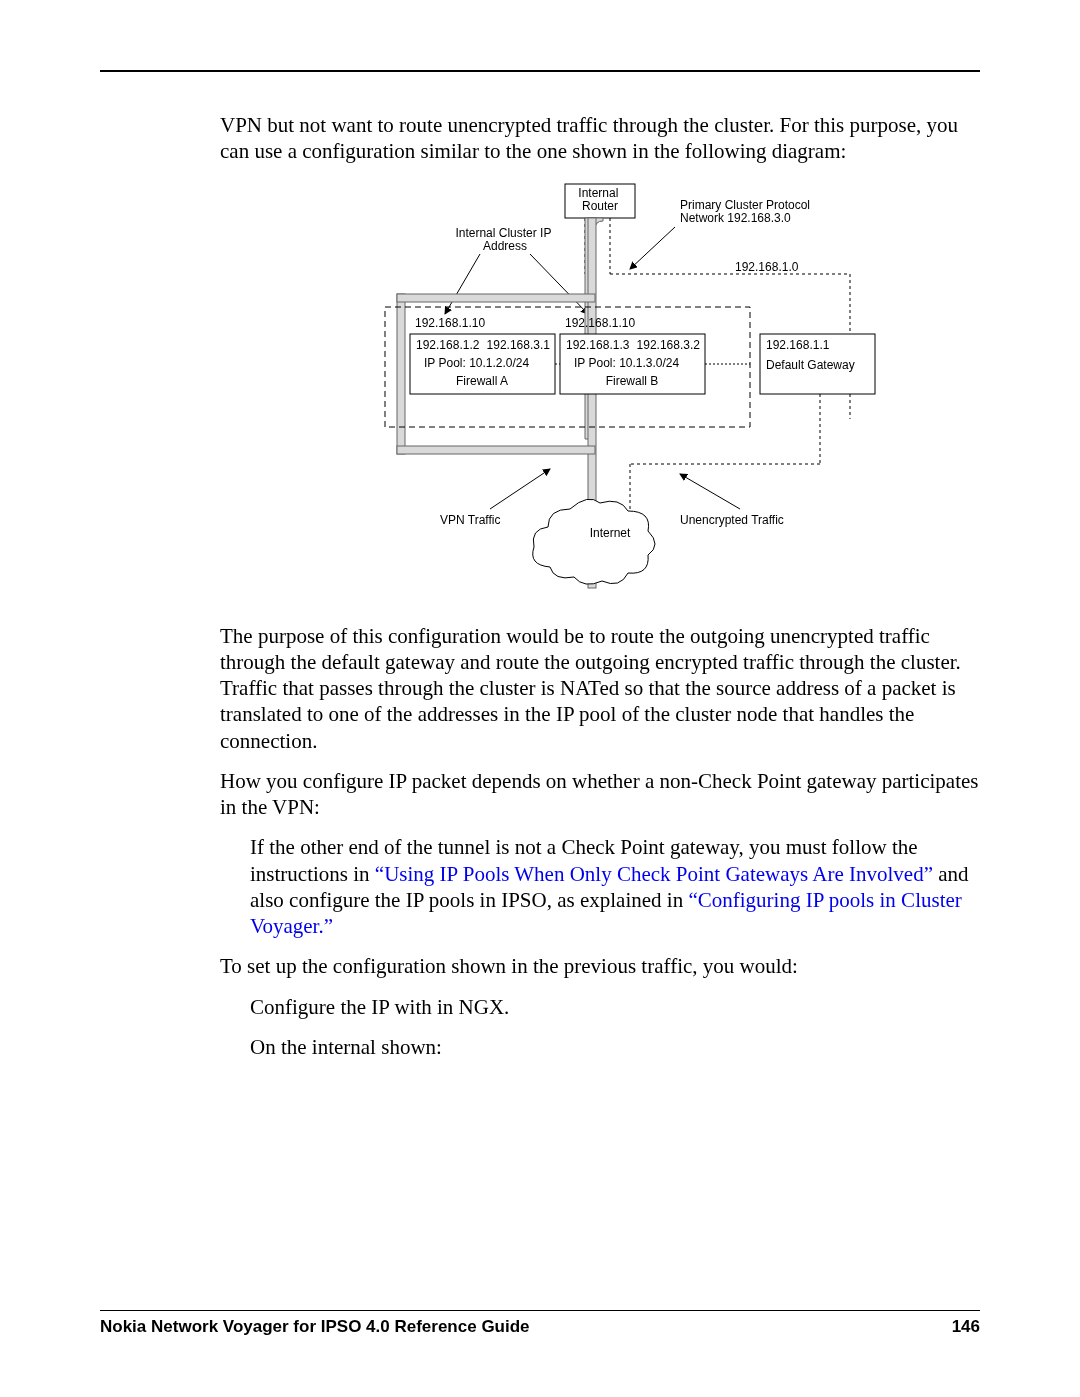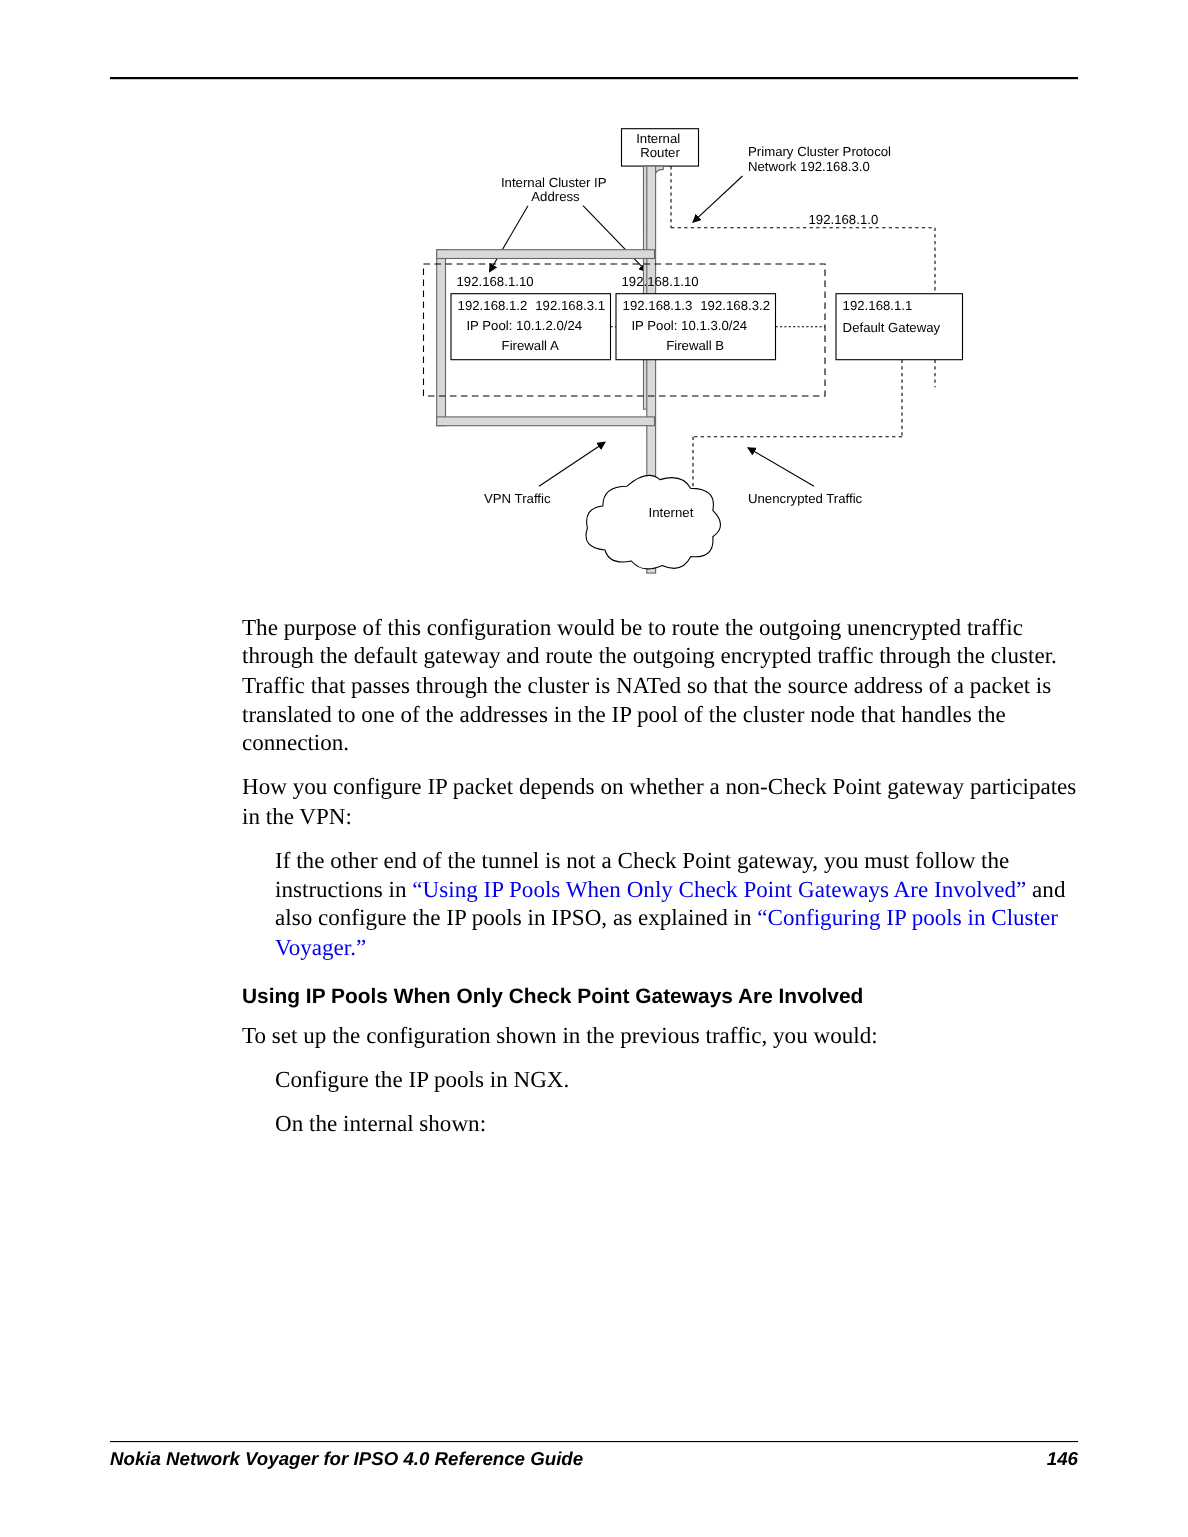--- a/index.html
+++ b/index.html
@@ -57,29 +57,29 @@
     left: 100px;
     right: 100px;
     bottom: 60px;
     border-top: 1px solid #000;
     padding-top: 6px;
     font-family: Arial, Helvetica, sans-serif;
     font-weight: bold;
     font-size: 17px;
     display: flex;
     justify-content: space-between;
-    font-style: italic;
   }
 </style>
 </head>
 <body>
 
 <div class="page">
   <div class="rule"></div>
 
+  <p class="body-text">VPN but not want to route unencrypted traffic through the cluster. For this purpose, you can use a configuration similar to the one shown in the following diagram:</p>
 
   <div class="diagram-wrap">
     <svg viewBox="0 0 580 420" width="580" height="420">
       <defs>
         <marker id="arrow" markerWidth="8" markerHeight="8" refX="7" refY="4" orient="auto">
           <path d="M0,0 L8,4 L0,8 Z" fill="#000"></path>
         </marker>
       </defs>
 
       <rect x="235" y="5" width="70" height="34" fill="#fff" stroke="#000"></rect>
@@ -157,23 +157,22 @@
   </div>
 
   <p class="body-text">The purpose of this configuration would be to route the outgoing unencrypted traffic through the default gateway and route the outgoing encrypted traffic through the cluster. Traffic that passes through the cluster is NATed so that the source address of a packet is translated to one of the addresses in the IP pool of the cluster node that handles the connection.</p>
   <p class="body-text">How you configure IP packet depends on whether a non-Check Point gateway participates in the VPN:</p>
 
 
   <p class="body-text indent1">
     <span>If the other end of the tunnel is not a Check Point gateway, you must follow the instructions in </span><a href="#" class="link">“Using IP Pools When Only Check Point Gateways Are Involved”</a><span> and also configure the IP pools in IPSO, as explained in </span><a href="#" class="link">“Configuring IP pools in Cluster Voyager.”</a>
   </p>
 
-  <div class="section-head">Using IP Pools When Only Check Point Gateways Are Involved</div>
 
   <p class="body-text">To set up the configuration shown in the previous traffic, you would:</p>
-  <p class="body-text indent1">Configure the IP pools in NGX.</p>
+  <p class="body-text indent1">Configure the IP with in NGX.</p>
   <p class="body-text indent1">On the internal shown:</p>
 
   <div class="footer">
     <span>Nokia Network Voyager for IPSO 4.0 Reference Guide</span>
     <span>146</span>
   </div>
 </div>
 
 </body></html>

